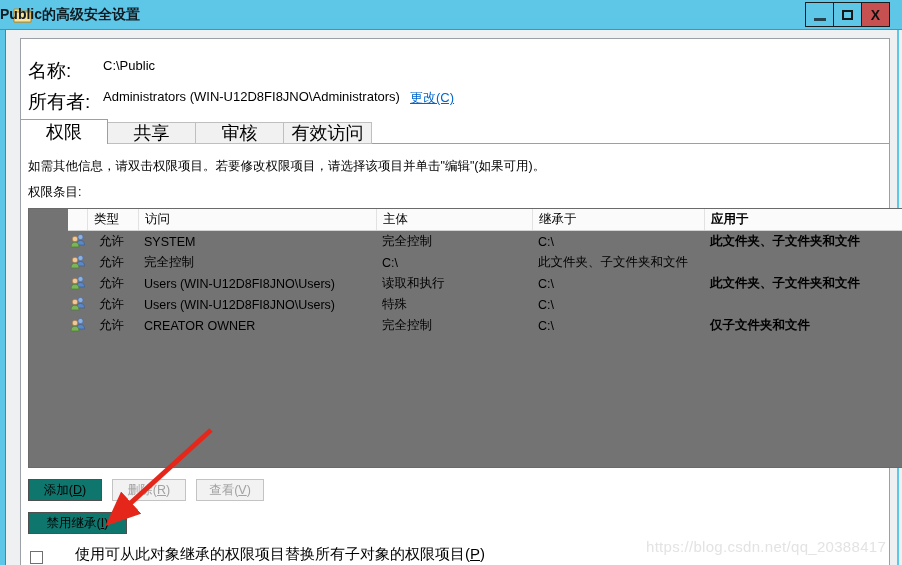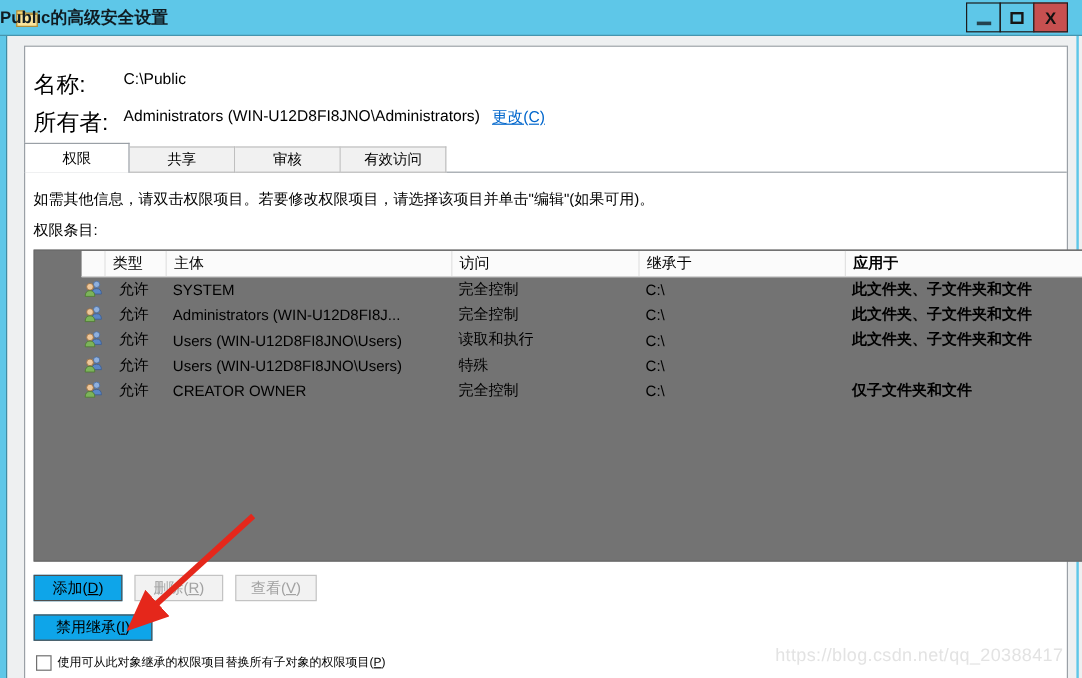--- a/index.html
+++ b/index.html
@@ -46,21 +46,21 @@
   }
   .field-label { position:absolute; left:28px; font-size:19px; }
   .field-value { position:absolute; left:103px; font-size:13px; }
   .link { color: var(--link, #0066cc); text-decoration: underline; cursor:pointer; }
   
   .tab-bar { position:absolute; left:20px; top:119px; display:flex; align-items:flex-end; height:25px; z-index:3; }
   .tab {
     height:22px; width:88px; margin-top:2px;
     background:#f1f1f1; border:1px solid #bfbfbf; border-left:none;
     display:flex; align-items:center; justify-content:center;
-    font-size:12px; cursor:pointer;
+    font-size:18px; cursor:pointer;
   }
   .tab:first-child { border-left:1px solid #bfbfbf; }
   .tab.active {
     height:25px; margin-top:0; background:#fff;
     border:1px solid #9aa0a6; border-bottom:none; position:relative; z-index:4;
   }
   .tab-line { position:absolute; left:21px; top:143px; width:868px; height:1px; background:#9aa0a6; z-index:2; }
   .instruction { position:absolute; left:28px; top:158px; font-size:12.5px; }
   .entries-label { position:absolute; left:28px; top:184px; font-size:12.5px; }
   
@@ -75,31 +75,31 @@
   .lrow > div { padding-left:6px; overflow:hidden; white-space:nowrap; }
   .lheader > div:nth-child(1), .lrow > div:nth-child(1) { width:19px; padding-left:2px; }
   .lheader > div:nth-child(2), .lrow > div:nth-child(2) { width:51px; }
   .lrow > div:nth-child(2) { padding-left:12px; }
   .lheader > div:nth-child(3), .lrow > div:nth-child(3) { width:238px; }
   .lheader > div:nth-child(4), .lrow > div:nth-child(4) { width:156px; }
   .lheader > div:nth-child(5), .lrow > div:nth-child(5) { width:172px; }
   .lheader > div:nth-child(6), .lrow > div:nth-child(6) { flex:1;font-weight:bold; }
   
   .btn {
-    position:absolute; height:22px; background:#0ea5e9; border:1px solid #4f4f4f;
+    position:absolute; height:22px; background:#0f766e; border:1px solid #4f4f4f;
     font-size:12.5px; font-family:inherit; color:#000; cursor:pointer; padding:0 4px;
   }
   .btn.disabled { background:#f2f2f2; border-color:#c3c3c3; color:#a2a2a2; cursor:default; }
   .u { text-decoration: underline; }
   #btn-add { left:28px; top:479px; width:74px; }
   #btn-delete { left:112px; top:479px; width:74px; }
   #btn-view { left:196px; top:479px; width:68px; }
   #btn-disinherit { left:28px; top:512px; width:99px; }
   
-  .footer-check { position:absolute; left:30px; top:545px; display:flex; align-items:center; font-size:10px; }
+  .footer-check { position:absolute; left:30px; top:545px; display:flex; align-items:flex-end; font-size:15px;gap:27px; }
   .cbox { width:13px; height:13px; border:1px solid #707070; background:#fff; margin-right:5px; flex:none; }
   
   .arrow-svg { position:absolute; left:85px; top:420px; z-index:9; pointer-events:none; }
   
   .watermark {
     position:absolute; left:646px; top:538px; font-size:15px; color:#e3e3e3;
     letter-spacing:.3px; z-index:5;
   }
 </style>
 </head>
@@ -157,24 +157,24 @@
   <div class="instruction">如需其他信息，请双击权限项目。若要修改权限项目，请选择该项目并单击"编辑"(如果可用)。</div>
   <div class="entries-label">权限条目:</div>
 
   <div class="listbox">
     <div class="lheader">
       <div></div>
     <div>
           <span>类型</span>
         </div>
         <div>
+          <span>访问</span>
+        </div>
+        <div>
           <span>主体</span>
-        </div>
-        <div>
-          <span>访问</span>
         </div>
         <div>
           <span>继承于</span>
         </div>
         <div>
           <span>应用于</span>
         </div>
       </div>
     <div>
         <div class="lrow">
@@ -195,21 +195,20 @@
         <div class="lrow">
       <div>
         <svg width="16" height="15" viewBox="0 0 16 15">
           <circle cx="10.5" cy="4" r="2.6" fill="#8fb0dd" stroke="#4a6fa5" stroke-width="0.7"></circle>
           <path d="M6.5 12 q0 -4.5 4 -4.5 q4 0 4 4.5 z" fill="#5b87c7" stroke="#3c5e93" stroke-width="0.7"></path>
           <circle cx="5" cy="6" r="2.8" fill="#eec79a" stroke="#9c7040" stroke-width="0.7"></circle>
           <path d="M1 14 q0 -4.8 4 -4.8 q4 0 4 4.8 z" fill="#7cb45a" stroke="#4d7a33" stroke-width="0.7"></path>
         </svg>
       </div>
       <div>允许</div>
-      <div>Administrators (WIN-U12D8FI8J...</div>
       <div>完全控制</div>
       <div>C:\</div>
       <div>此文件夹、子文件夹和文件</div>
     </div>
         <div class="lrow">
       <div>
         <svg width="16" height="15" viewBox="0 0 16 15">
           <circle cx="10.5" cy="4" r="2.6" fill="#8fb0dd" stroke="#4a6fa5" stroke-width="0.7"></circle>
           <path d="M6.5 12 q0 -4.5 4 -4.5 q4 0 4 4.5 z" fill="#5b87c7" stroke="#3c5e93" stroke-width="0.7"></path>
           <circle cx="5" cy="6" r="2.8" fill="#eec79a" stroke="#9c7040" stroke-width="0.7"></circle>

